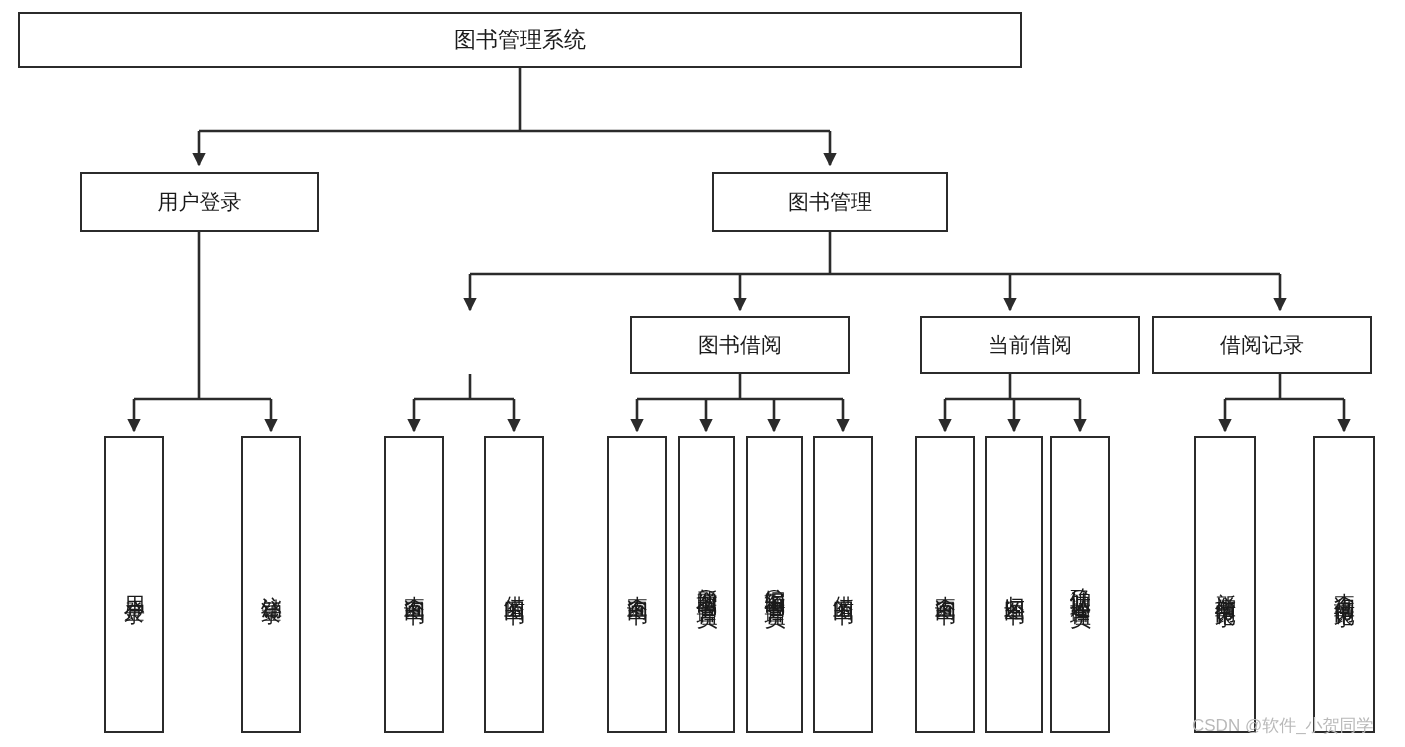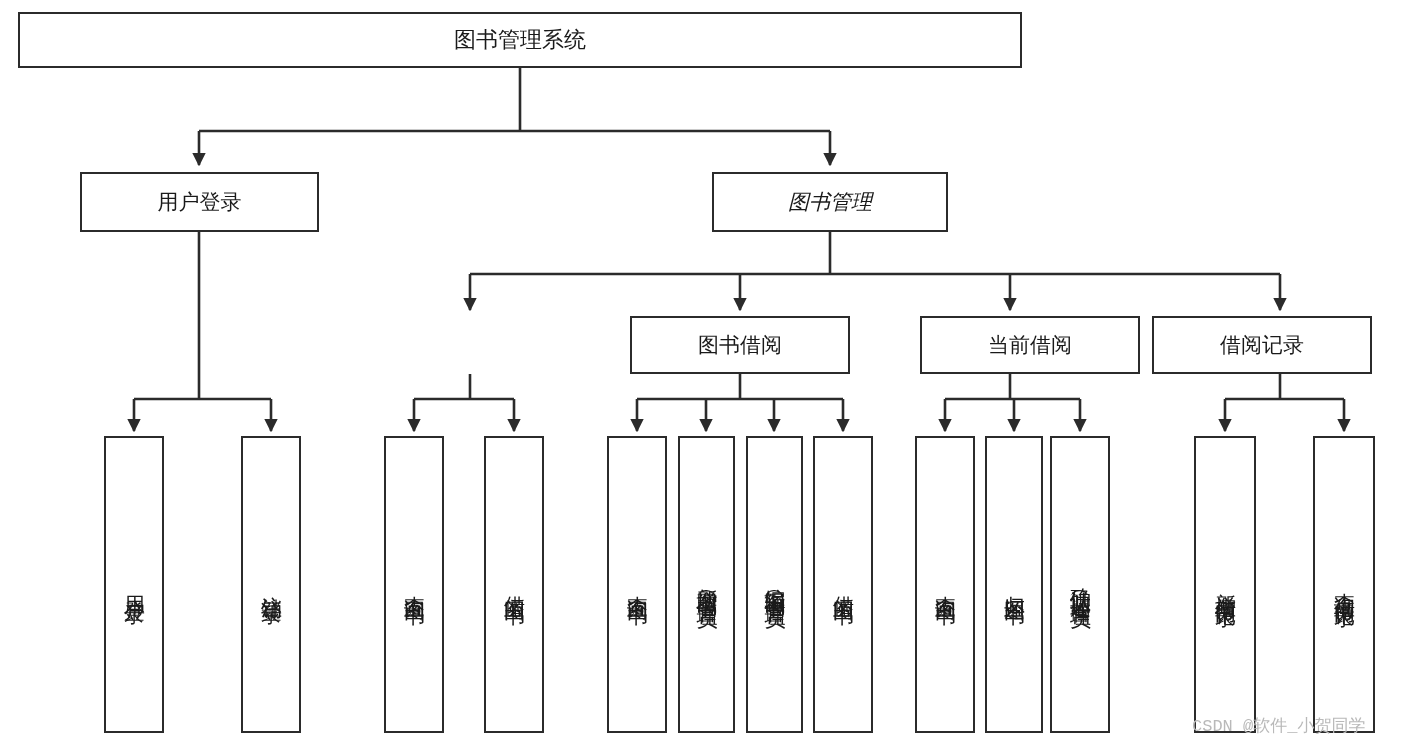--- a/index.html
+++ b/index.html
@@ -70,21 +70,21 @@
   .leaf {
     font-size: 21px;
   }
   #watermark {
     position: absolute;
     left: 1192px;
     top: 714px;
     font-size: 17px;
     color: #b9b9b9;
     white-space: nowrap;
-    font-family: Liberation Mono, monospace;
+    font-family: Liberation Sans, sans-serif;
   }
 </style>
 </head>
 <body>
 
 <div id="canvas">
 
   <svg id="edges" viewBox="0 0 1405 747">
     <defs>
       <marker id="arrow" viewBox="0 0 10 10" refX="9" refY="5" markerWidth="5.2" markerHeight="5.2" orient="auto-start-reverse">
@@ -136,21 +136,21 @@
   </svg>
 
   <div class="node horizontal" id="root-node">
     <span class="lbl">图书管理系统</span>
   </div>
 
   <div class="node horizontal lvl1" style="left:80px; top:172px; width:239px;">
     <span class="lbl">用户登录</span>
   </div>
 
-  <div class="node horizontal lvl1" style="left:712px; top:172px; width:236px;font-style:italic;">
+  <div class="node horizontal lvl1" style="left:712px; top:172px; width:236px;">
     <span class="lbl">图书管理</span>
   </div>
 
 
   <div class="node horizontal lvl2" style="left:630px; top:316px; width:220px;">
     <span class="lbl">图书借阅</span>
   </div>
 
   <div class="node horizontal lvl2" style="left:900px; top:316px; width:220px;margin-left:20px;">
     <span class="lbl">当前借阅</span>

